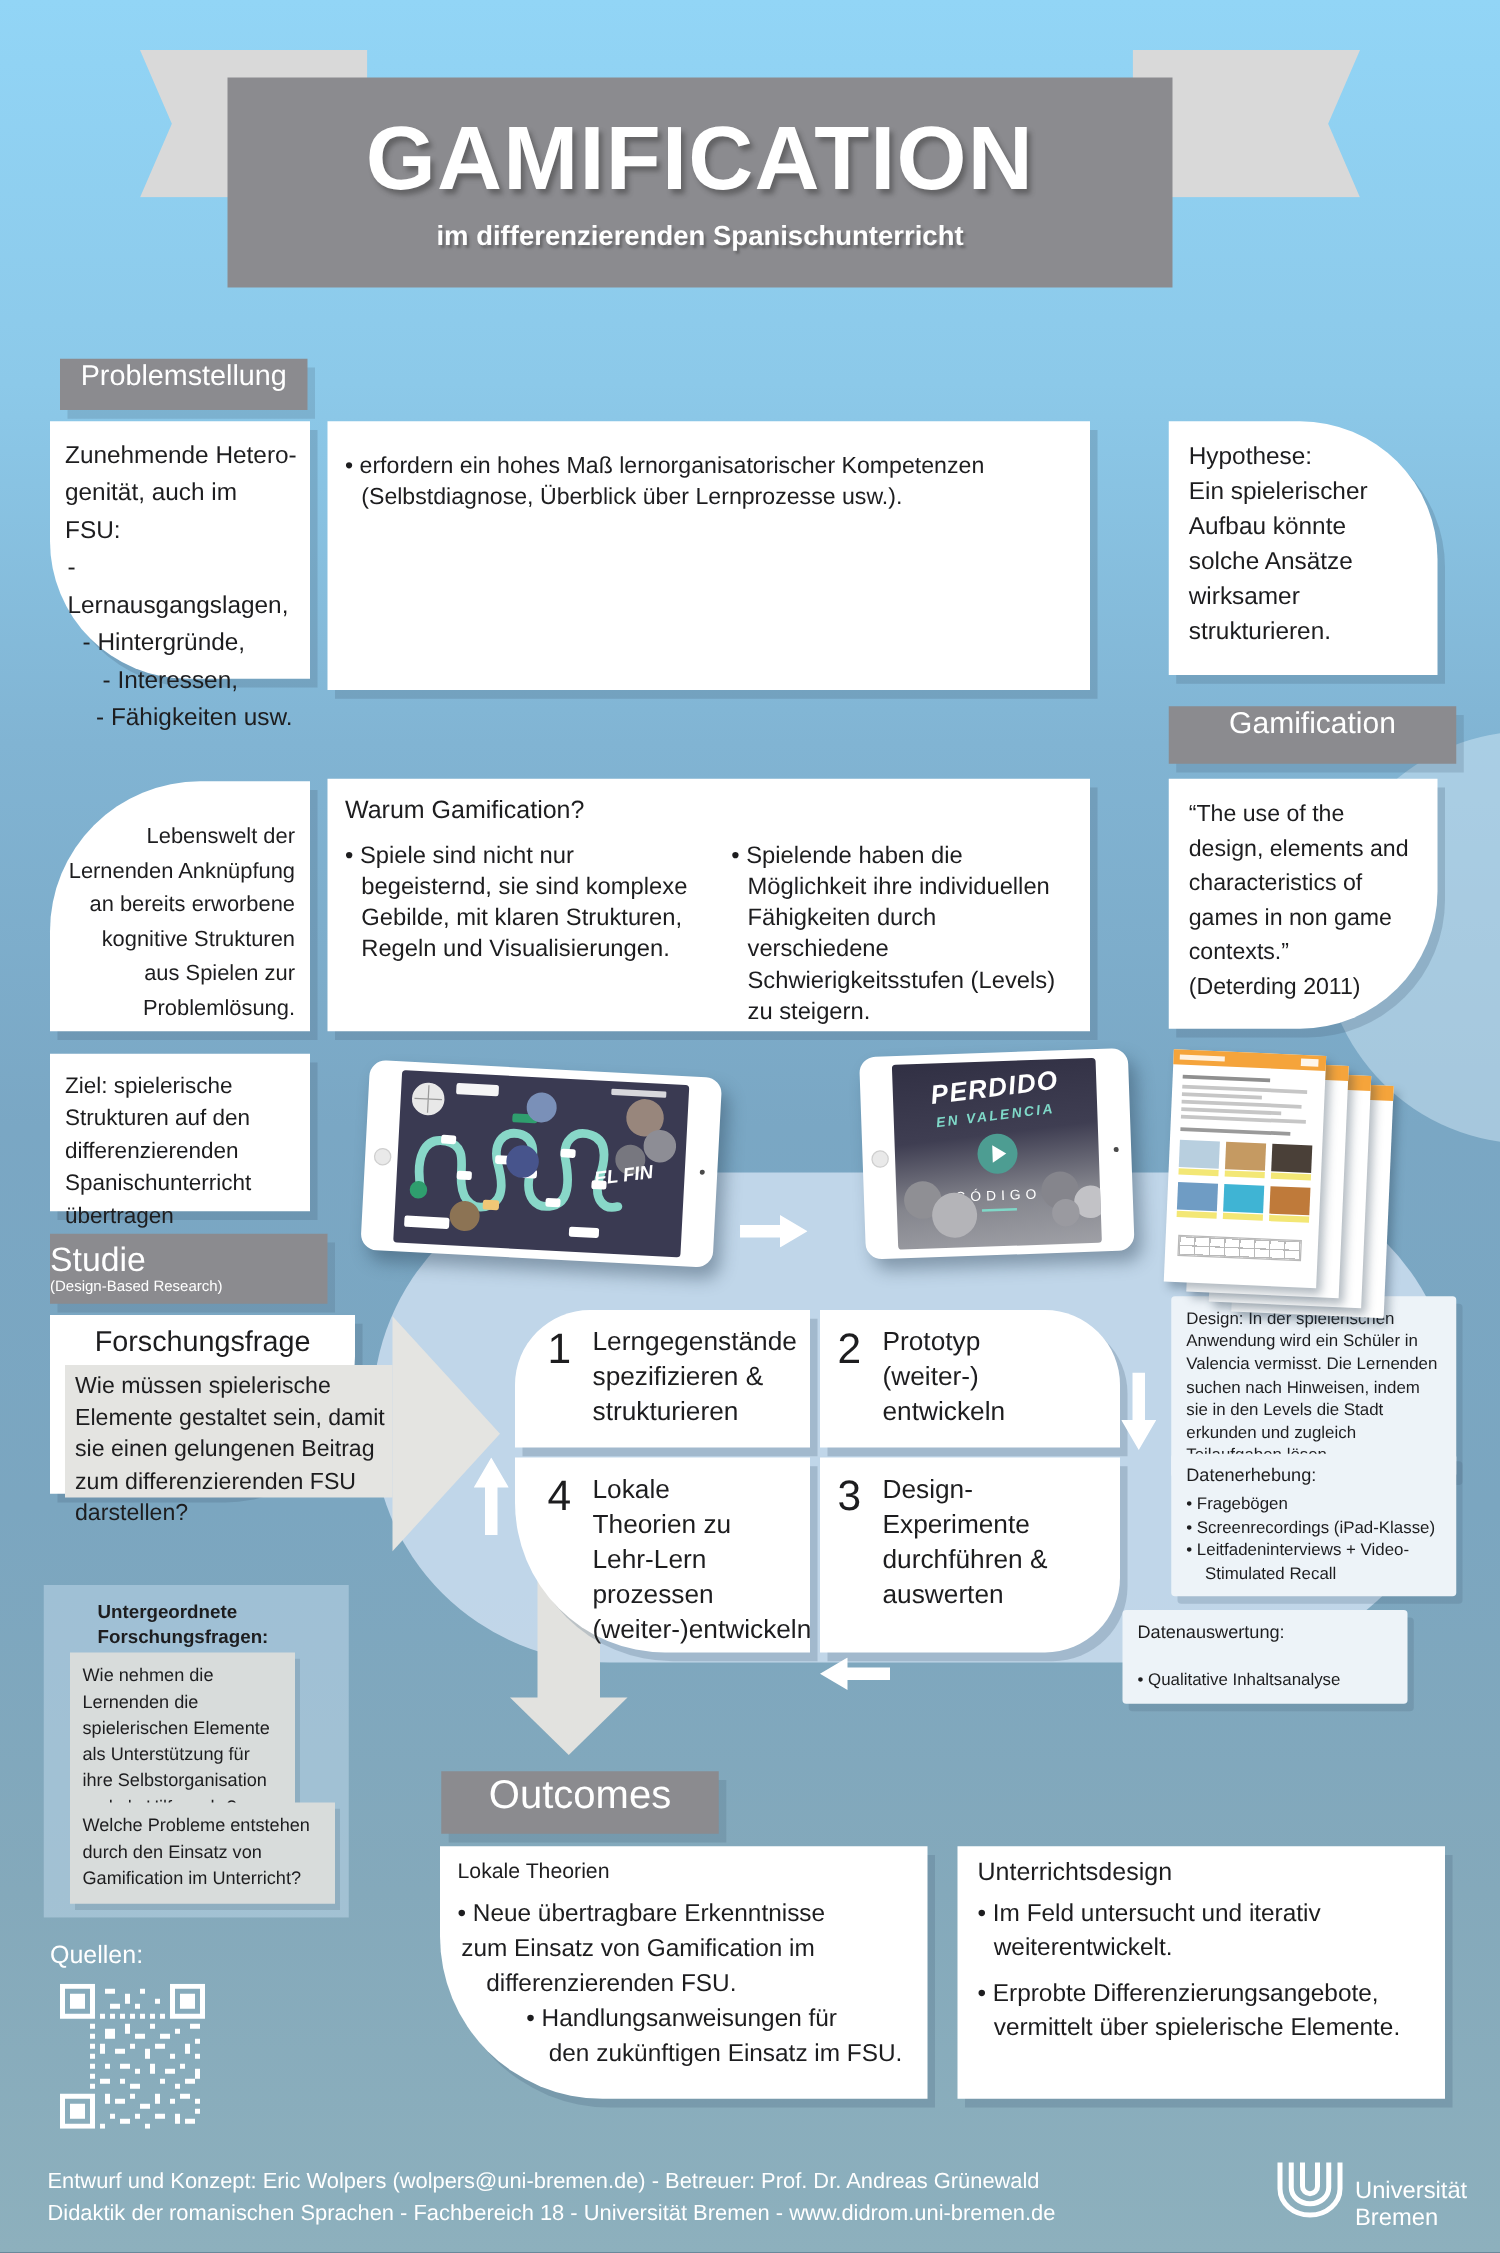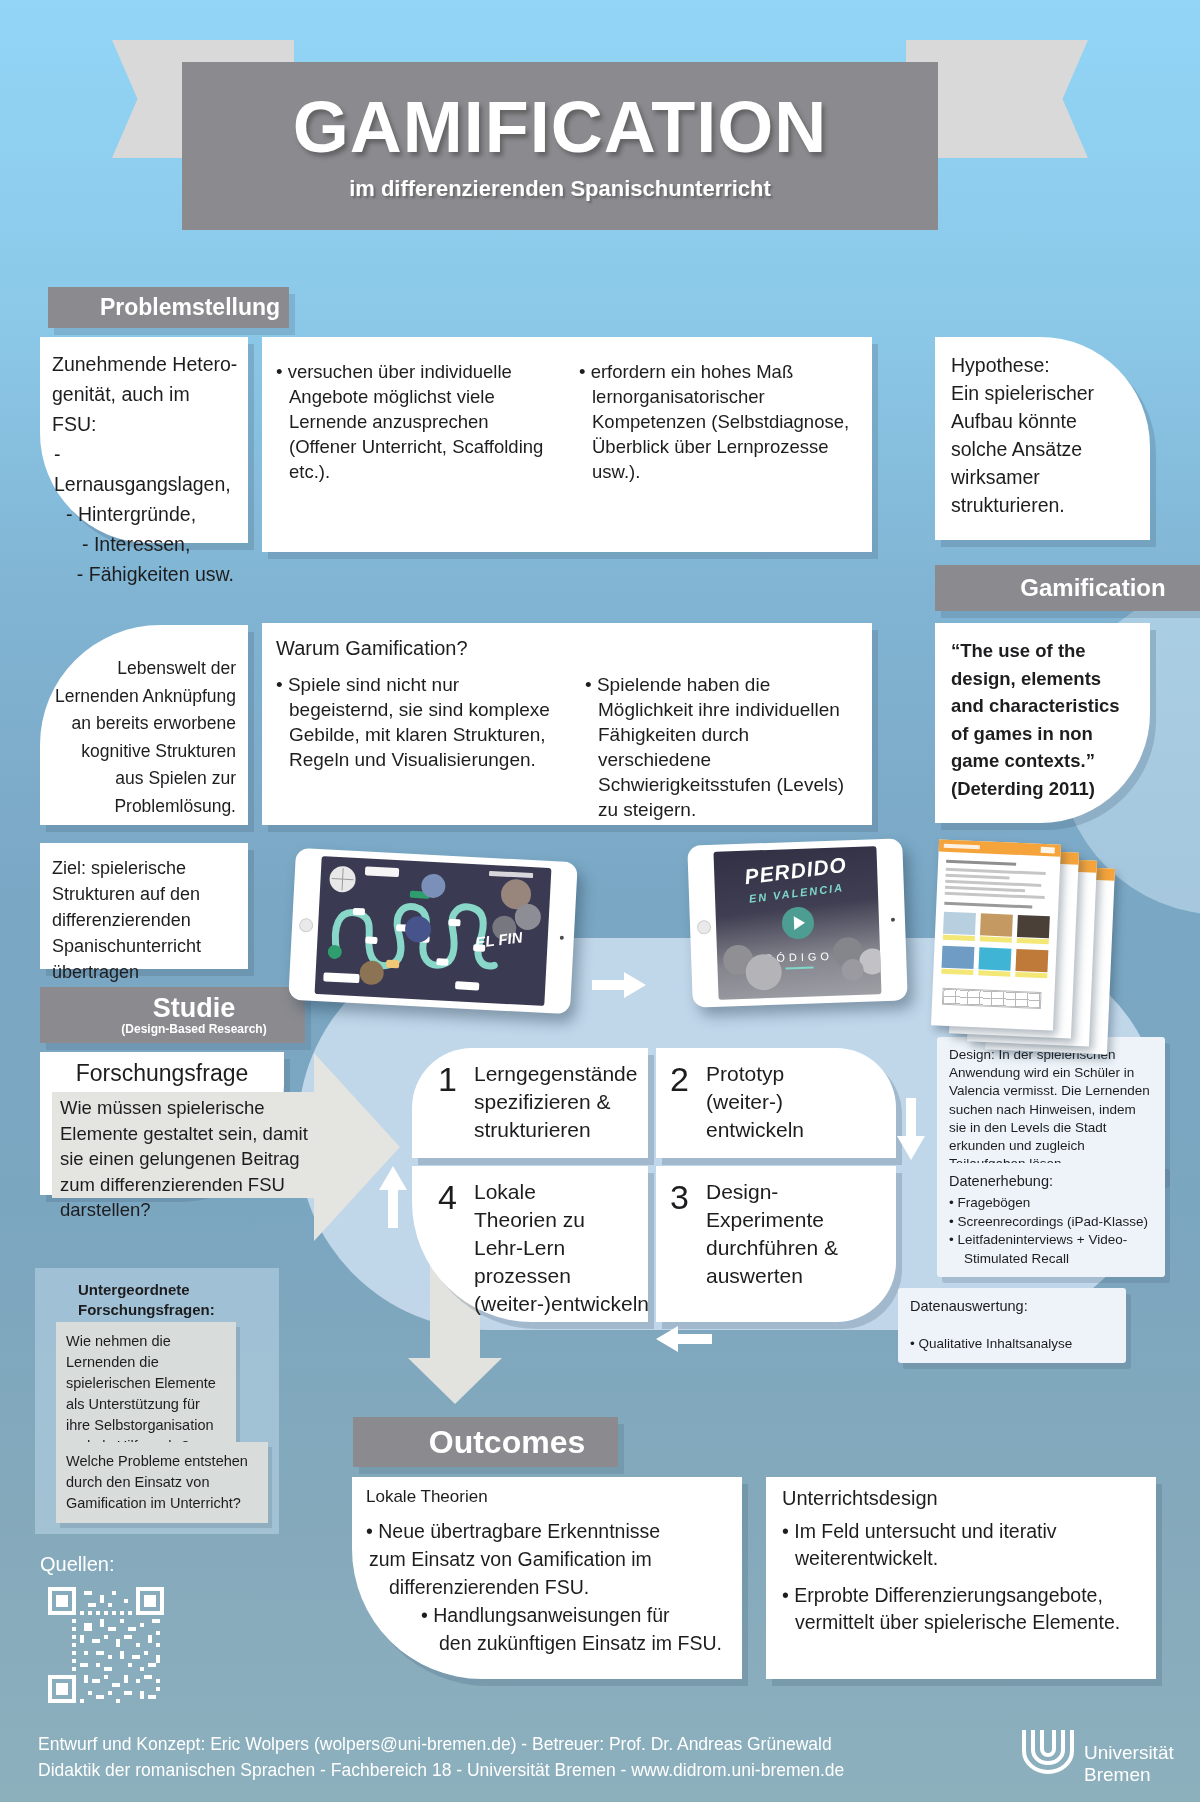--- a/index.html
+++ b/index.html
@@ -3,22 +3,22 @@
 <meta charset="utf-8">
 <style>
   html,body{margin:0;padding:0;background:#5f7d90;}
   #poster{
     position:relative;width:1200px;height:1802px;margin:0 auto;overflow:hidden;
     font-family:"Liberation Sans",sans-serif;color:#1d1d1f;
     background:linear-gradient(180deg,#92d5f6 0%,#8cc9e9 17%,#81b4d3 33%,#7aa7c4 50%,#7ba6c0 67%,#84a9bb 84%,#8db0bd 100%);
   }
   .abs{position:absolute;}
   .box{background:#fff;box-shadow:6px 7px 0 rgba(71,101,122,.25);}
-  .hdr{background:#8b8b8f;color:#fff;font-weight:bold;box-shadow:6px 7px 0 rgba(71,101,122,.22);
-       display:flex;align-items:center;justify-content:center;text-align:center;padding-left:43px;}
+  .hdr{background:#8b8b8f;color:#fff;font-weight:normal;box-shadow:6px 7px 0 rgba(71,101,122,.22);
+       display:flex;align-items:flex-start;justify-content:center;text-align:center;}
   .blt{padding-left:13px;text-indent:-13px;}
   .blt::before{content:"• ";}
   .dli{padding-left:15px;text-indent:-15px;}
   .dli::before{content:"•  ";}
   .cols{display:flex;gap:18px;}
   .notebox{background:#edf3f8;box-shadow:5px 6px 0 rgba(71,101,122,.22);border-radius:3px;
            font-size:13.5px;line-height:18.2px;padding:9px 12px;}
   .cyc{display:flex;gap:10px;padding:12px 10px 0 14px;box-sizing:border-box;z-index:3;}
   .cyc .num{font-size:34px;line-height:38px;min-width:26px;}
   .cyc .ct{font-size:21px;line-height:28px;}
@@ -63,21 +63,20 @@
     <div>Zunehmende Hetero-</div>
     <div>genität, auch im FSU:</div>
     <div style="padding-left:2px;">- Lernausgangslagen,</div>
     <div style="padding-left:14px;">- Hintergründe,</div>
     <div style="padding-left:30px;">- Interessen,</div>
     <div style="text-align:right;padding-right:4px;">- Fähigkeiten usw.</div>
   </div>
 
   <div class="abs box" style="left:262px;top:337px;width:610px;height:215px;padding:12px 14px;box-sizing:border-box;z-index:3;">
     <div class="cols" style="margin-top:10px;font-size:18.5px;line-height:25px;">
-      <div class="blt" style="width:272px;">versuchen über individuelle Angebote möglichst viele Lernende anzusprechen (Offener Unterricht, Scaffolding etc.).</div>
       <div class="blt" style="flex:1;">erfordern ein hohes Maß lernorganisatorischer Kompetenzen (Selbstdiagnose, Überblick über Lernprozesse usw.).</div>
     </div>
   </div>
 
   <div class="abs box" style="left:935px;top:337px;width:215px;height:203px;border-radius:0 110px 0 0;
               padding:14px 12px 0 16px;box-sizing:border-box;font-size:19.5px;line-height:28px;z-index:3;">
     <div>Hypothese:</div>
     <div style="max-width:150px;">Ein spielerischer Aufbau könnte solche Ansätze wirksamer strukturieren.</div>
   </div>
 
@@ -92,21 +91,21 @@
 
   <div class="abs box" style="left:262px;top:623px;width:610px;height:202px;padding:12px 14px;box-sizing:border-box;z-index:3;">
     <div style="font-size:20px;line-height:27px;">Warum Gamification?</div>
     <div class="cols" style="margin-top:10px;font-size:19px;line-height:25px;">
       <div class="blt" style="width:278px;">Spiele sind nicht nur begeisternd, sie sind komplexe Gebilde, mit klaren Strukturen, Regeln und Visualisierungen.</div>
       <div class="blt" style="flex:1;">Spielende haben die Möglichkeit ihre individuellen Fähigkeiten durch verschiedene Schwierigkeitsstufen (Levels) zu steigern.</div>
     </div>
   </div>
 
   <div class="abs box" style="left:935px;top:623px;width:215px;height:200px;border-radius:0 0 110px 0;
-              padding:14px 14px 0 16px;box-sizing:border-box;font-size:18.5px;line-height:27.5px;z-index:3;font-weight:bold;">
+              padding:14px 14px 0 16px;box-sizing:border-box;font-size:18.5px;line-height:27.5px;z-index:3;">
     <div>“The use of the design, elements and characteristics of games in non game contexts.”</div>
     <div>(Deterding 2011)</div>
   </div>
 
   <div class="abs box" style="left:40px;top:843px;width:208px;height:126px;padding:12px 10px 0 12px;box-sizing:border-box;
               font-size:18px;line-height:26px;z-index:3;">
     <div>Ziel: spielerische Strukturen auf den differenzierenden Spanischunterricht übertragen</div>
   </div>
 
   <div class="abs hdr" style="left:40px;top:987px;width:222px;height:56px;flex-direction:column;z-index:3;">

